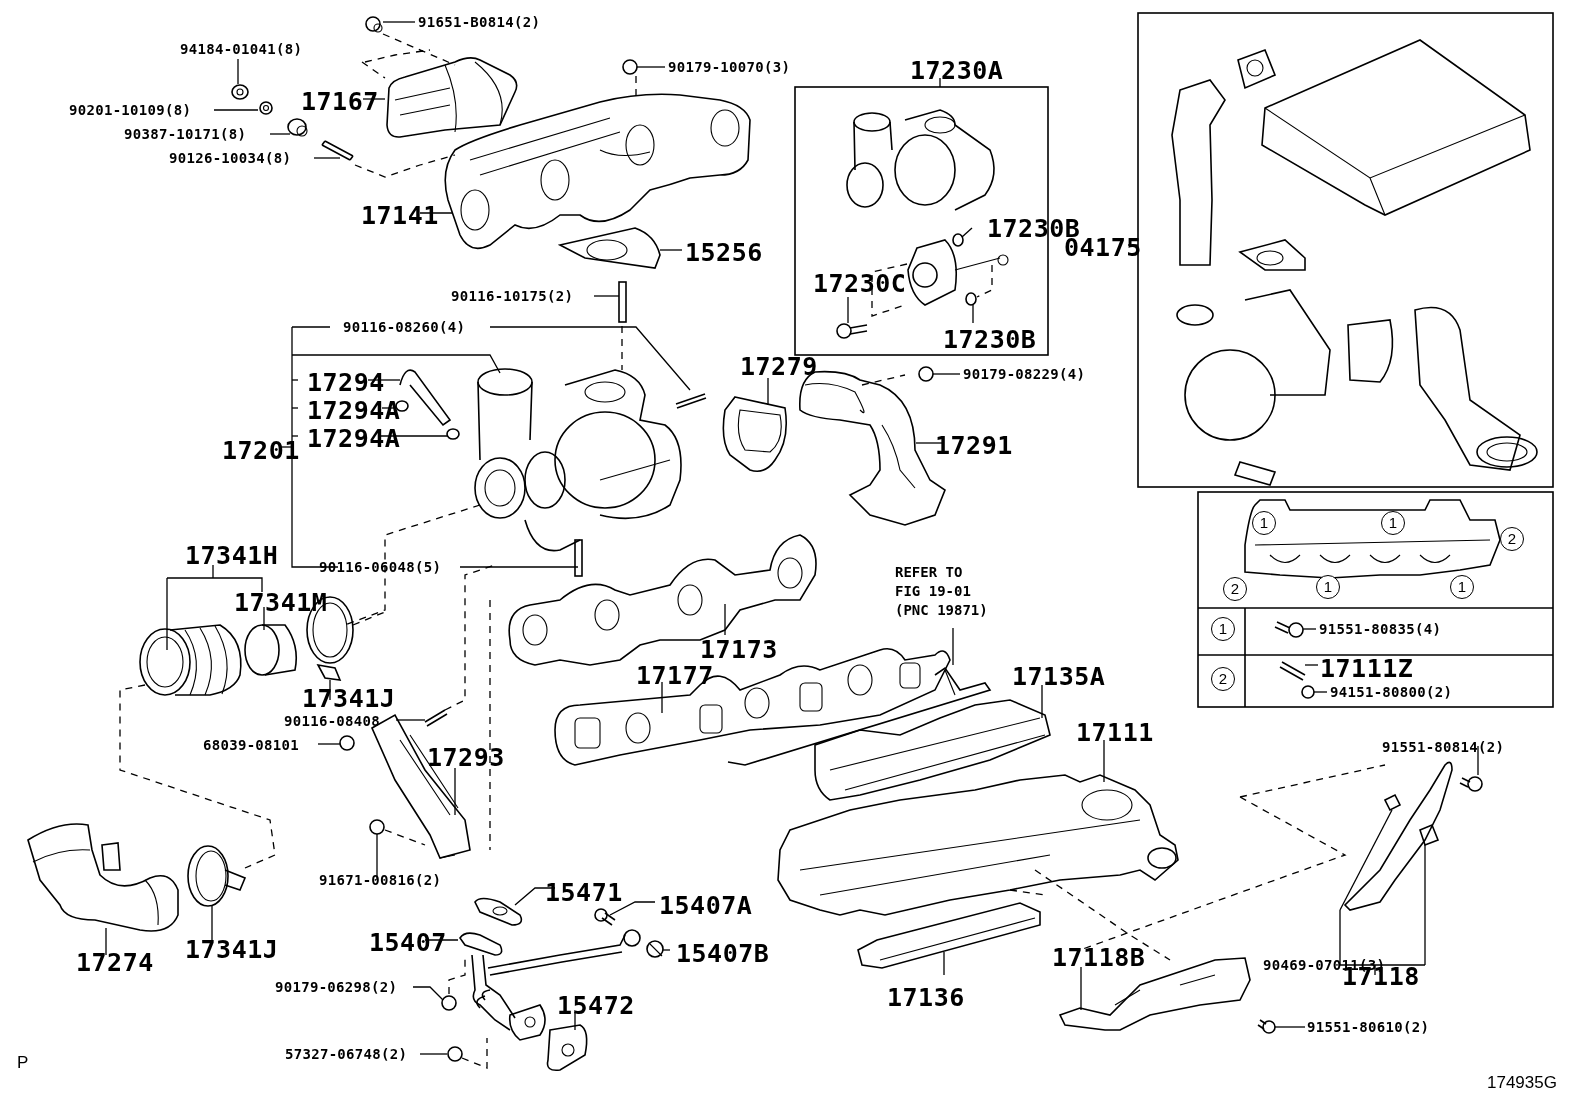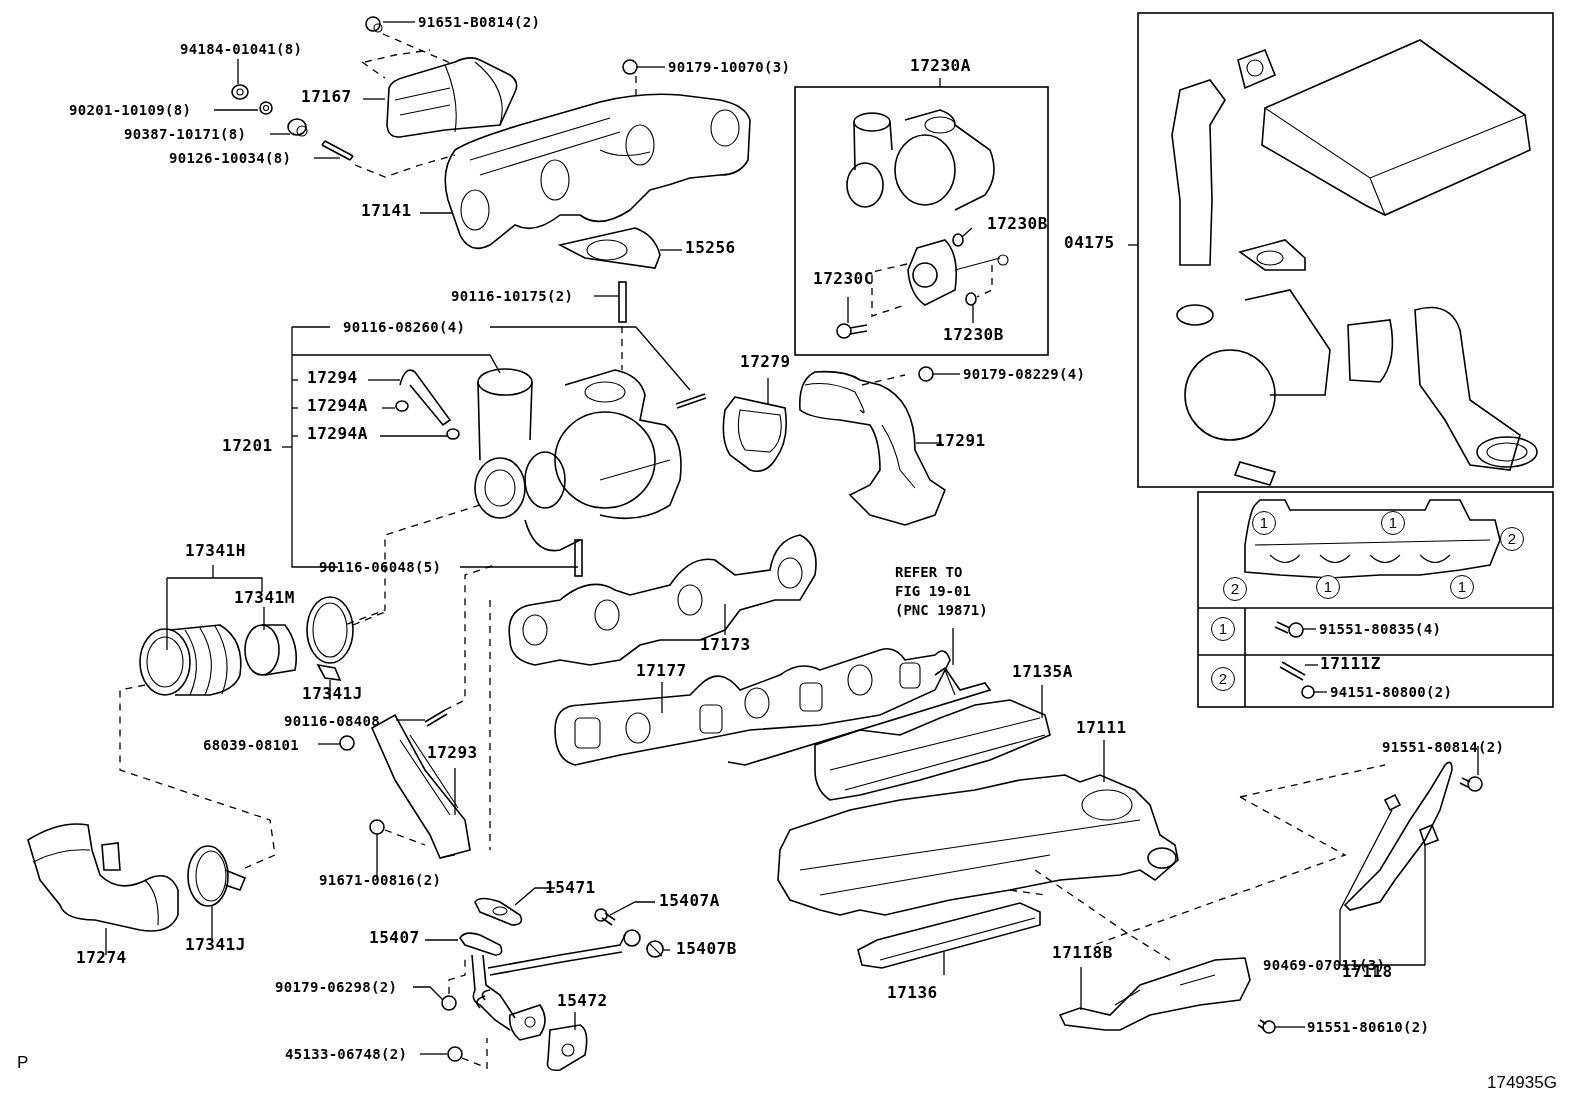--- a/index.html
+++ b/index.html
@@ -1,19 +1,19 @@
 <!DOCTYPE html>
 <html><head>
 <meta charset="utf-8">
 <style>
   html, body { margin:0; padding:0; background:#ffffff; }
   body { width:1592px; height:1099px; position:relative; overflow:hidden; font-family:"DejaVu Sans Mono","Liberation Mono",monospace; color:#000; }
   #diagram { position:absolute; left:0; top:0; width:1592px; height:1099px; }
   .lbl { position:absolute; white-space:nowrap; font-family:"DejaVu Sans Mono","Liberation Mono",monospace; font-weight:bold; line-height:1; color:#000; cursor:pointer; }
-  .lbl.big { font-size:16px; letter-spacing:0.5px; }
+  .lbl.big { font-size:25px; letter-spacing:0.5px; }
   .lbl.small { font-size:14px; letter-spacing:0.3px; }
   .lbl.note { font-size:14px; font-weight:bold; line-height:1.35; white-space:pre; }
   .lbl.corner { font-family:"Liberation Sans",sans-serif; font-weight:normal; font-size:17px; cursor:default; }
   .circ { position:absolute; width:22px; height:22px; border:1.5px solid #000; border-radius:50%; font-family:"Liberation Sans",sans-serif; font-size:15px; text-align:center; line-height:22px; background:#fff; }
   svg .part { fill:none; stroke:#000; stroke-width:1.6; }
   svg .thin { fill:none; stroke:#000; stroke-width:1.1; }
   svg .lead { fill:none; stroke:#000; stroke-width:1.3; }
   svg .dash { fill:none; stroke:#000; stroke-width:1.3; stroke-dasharray:7 6; }
   svg .box { fill:none; stroke:#000; stroke-width:1.6; }
 </style>
@@ -426,21 +426,21 @@
 <span class="lbl small" style="left:319px;top:873px">91671-00816(2)</span>
 <span class="lbl big" style="left:76px;top:950px">17274</span>
 <span class="lbl big" style="left:185px;top:937px">17341J</span>
 
 <span class="lbl big" style="left:545px;top:880px">15471</span>
 <span class="lbl big" style="left:369px;top:930px">15407</span>
 <span class="lbl big" style="left:659px;top:893px">15407A</span>
 <span class="lbl big" style="left:676px;top:941px">15407B</span>
 <span class="lbl small" style="left:275px;top:980px">90179-06298(2)</span>
 <span class="lbl big" style="left:557px;top:993px">15472</span>
-<span class="lbl small" style="left:285px;top:1047px">45133-06748(2)</span>
+<span class="lbl small" style="left:285px;top:1047px">57327-06748(2)</span>
 
 <span class="lbl big" style="left:700px;top:637px">17173</span>
 <span class="lbl big" style="left:636px;top:663px">17177</span>
 <span class="lbl note" style="left:895px;top:563px">REFER TO
 FIG 19-01
 (PNC 19871)</span>
 <span class="lbl big" style="left:1012px;top:664px">17135A</span>
 <span class="lbl big" style="left:1076px;top:720px">17111</span>
 <span class="lbl big" style="left:887px;top:985px">17136</span>
 <span class="lbl big" style="left:1052px;top:945px">17118B</span>

